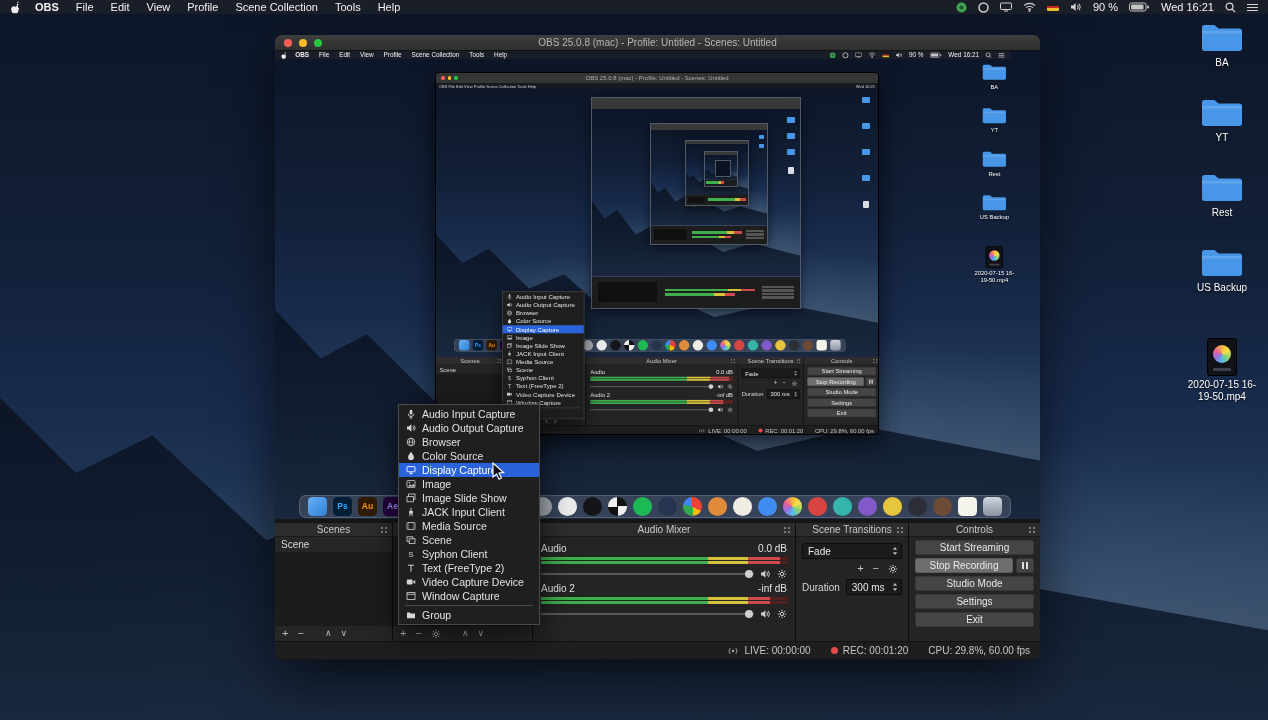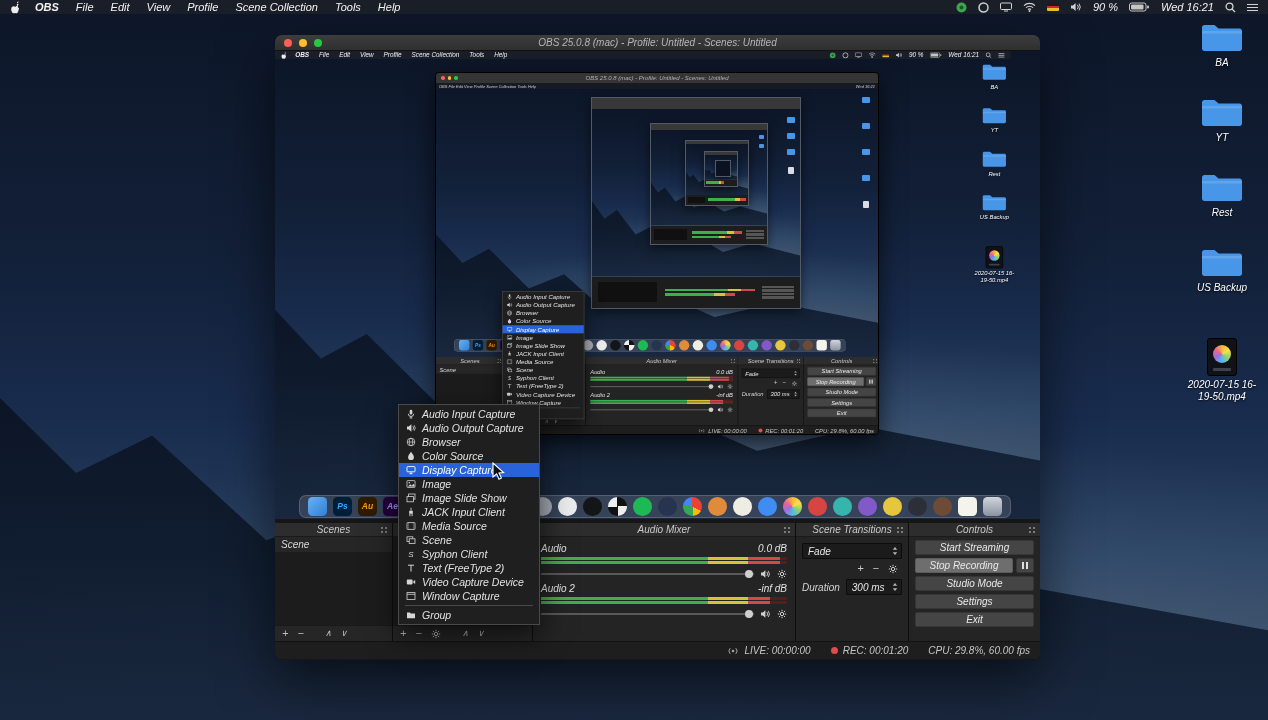--- a/index.html
+++ b/index.html
@@ -4,21 +4,21 @@
 <style>
   *{margin:0;padding:0;box-sizing:border-box}
   html,body{width:1268px;height:720px;overflow:hidden;background:#000;
     font-family:"Liberation Sans",sans-serif;-webkit-font-smoothing:antialiased}
   #desktop{position:relative;width:1268px;height:720px;overflow:hidden}
 
   
   .wp{background-color:#101a30;background-image:
       radial-gradient(130% 60% at 62% 96%, rgba(150,170,200,.28), rgba(40,60,90,0) 60%),
       radial-gradient(70% 35% at 15% 100%, rgba(90,110,140,.25), transparent 65%),
-      linear-gradient(180deg,#0d1628 0%,#122038 35%,#192c4e 58%,#27405f 78%,#33475f 90%,#3d4f63 100%); font-style: italic;}
+      linear-gradient(180deg,#0d1628 0%,#122038 35%,#192c4e 58%,#27405f 78%,#33475f 90%,#3d4f63 100%);}
   .wp{position:relative;overflow:hidden}
   .wp::after{content:"";position:absolute;left:0;right:0;bottom:0;height:52%;
       background:linear-gradient(180deg,#0a1120,#0e1a2c 55%,#15233a);opacity:.92;
       clip-path:polygon(0 14%,6% 34%,12% 24%,21% 52%,29% 42%,37% 64%,50% 54%,63% 72%,77% 62%,100% 76%,100% 100%,0 100%)}
   .fill{position:absolute;inset:0}
 
   
   .mbar{width:1268px;height:14px;background:rgba(28,31,40,.9);display:flex;align-items:center;
       padding:0 10px;font-size:11px;color:#f2f2f2;gap:14px}
   .mb-apple{display:flex;align-items:center}

